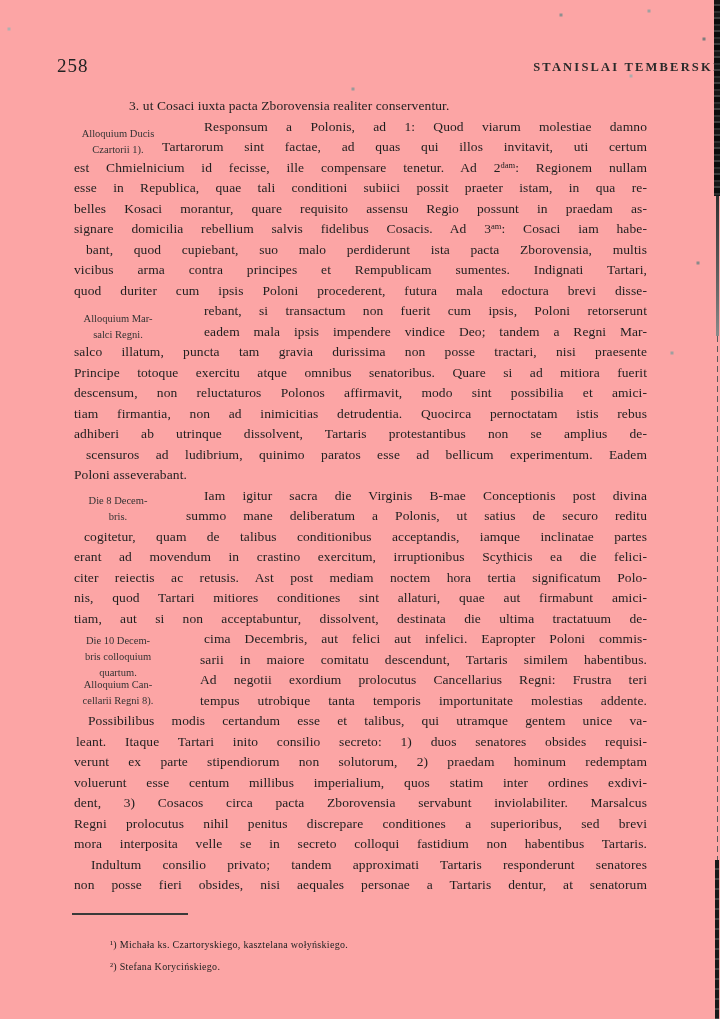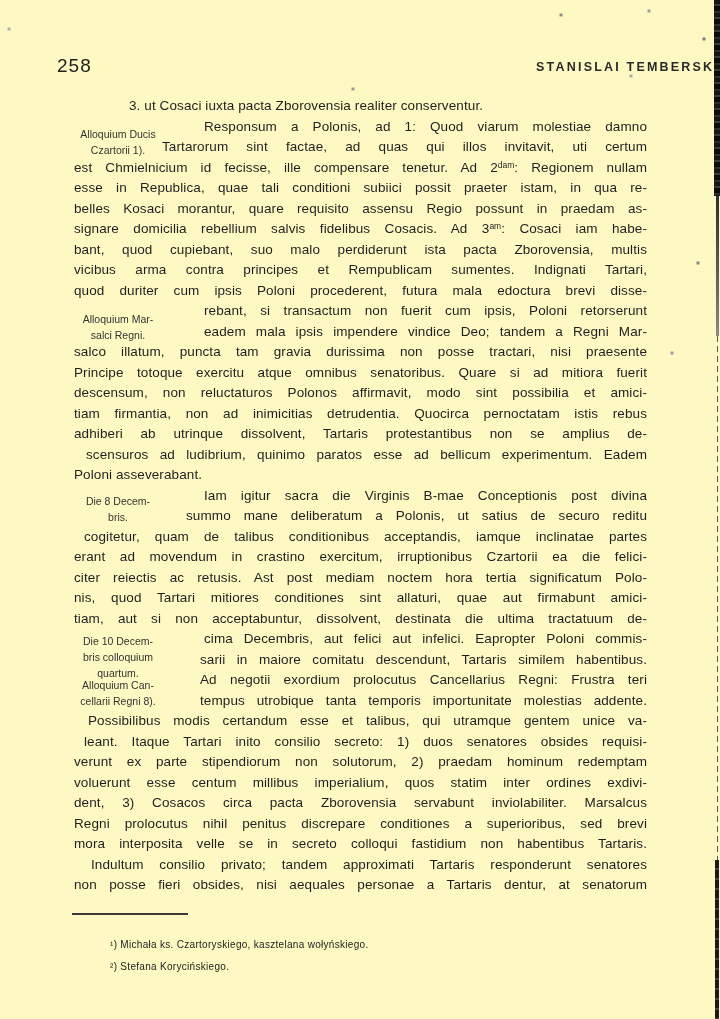--- a/index.html
+++ b/index.html
@@ -1,21 +1,21 @@
 <!DOCTYPE html>
 <html><head>
 <meta charset="utf-8">
 <style>
   html, body { margin: 0; padding: 0; background: #fbfbf9; }
   .page {
     position: relative;
     width: 720px;
     height: 1019px;
-    background: #fef9c3;
-    font-family: Liberation Sans, sans-serif;
+    background: #fca5a5;
+    font-family: Liberation Serif, serif;
     color: #1f1f1f;
     overflow: hidden;
   }
   .page-number {
     position: absolute;
     left: 57px;
     top: 55px;
     font-size: 19px;
     letter-spacing: 1px;
     color: #222;
@@ -126,45 +126,45 @@
   <div class="running-title">STANISLAI TEMBERSKI</div>
 
   <div class="body-text">
       <div class="line" style="margin-left: 55px;">3. ut Cosaci iuxta pacta Zborovensia realiter conserventur.</div>
       <div class="line j" style="margin-left: 130px;">Responsum a Polonis, ad 1: Quod viarum molestiae damno</div>
       <div class="line j" style="margin-left: 88px;">Tartarorum sint factae, ad quas qui illos invitavit, uti certum</div>
       <div class="line j" style="margin-left: 0px;">est Chmielnicium id fecisse, ille compensare tenetur. Ad 2<sup>dam</sup>: Regionem nullam</div>
       <div class="line j" style="margin-left: 0px;">esse in Republica, quae tali conditioni subiici possit praeter istam, in qua re-</div>
       <div class="line j" style="margin-left: 0px;">belles Kosaci morantur, quare requisito assensu Regio possunt in praedam as-</div>
       <div class="line j" style="margin-left: 0px;">signare domicilia rebellium salvis fidelibus Cosacis. Ad 3<sup>am</sup>: Cosaci iam habe-</div>
-      <div class="line j" style="margin-left: 0px;">bant, quod cupiebant, suo malo perdiderunt ista pacta Zborovensia, multis</div>
+      <div class="line j" style="margin-left: 12px;">bant, quod cupiebant, suo malo perdiderunt ista pacta Zborovensia, multis</div>
       <div class="line j" style="margin-left: 0px;">vicibus arma contra principes et Rempublicam sumentes. Indignati Tartari,</div>
       <div class="line j" style="margin-left: 0px;">quod duriter cum ipsis Poloni procederent, futura mala edoctura brevi disse-</div>
       <div class="line j" style="margin-left: 130px;">rebant, si transactum non fuerit cum ipsis, Poloni retorserunt</div>
       <div class="line j" style="margin-left: 130px;">eadem mala ipsis impendere vindice Deo; tandem a Regni Mar-</div>
       <div class="line j" style="margin-left: 0px;">salco illatum, puncta tam gravia durissima non posse tractari, nisi praesente</div>
       <div class="line j" style="margin-left: 0px;">Principe totoque exercitu atque omnibus senatoribus. Quare si ad mitiora fuerit</div>
       <div class="line j" style="margin-left: 0px;">descensum, non reluctaturos Polonos affirmavit, modo sint possibilia et amici-</div>
       <div class="line j" style="margin-left: 0px;">tiam firmantia, non ad inimicitias detrudentia. Quocirca pernoctatam istis rebus</div>
       <div class="line j" style="margin-left: 0px;">adhiberi ab utrinque dissolvent, Tartaris protestantibus non se amplius de-</div>
       <div class="line j" style="margin-left: 12px;">scensuros ad ludibrium, quinimo paratos esse ad bellicum experimentum. Eadem</div>
       <div class="line" style="margin-left: 0px;">Poloni asseverabant.</div>
       <div class="line j" style="margin-left: 130px;">Iam igitur sacra die Virginis B-mae Conceptionis post divina</div>
       <div class="line j" style="margin-left: 112px;">summo mane deliberatum a Polonis, ut satius de securo reditu</div>
       <div class="line j" style="margin-left: 10px;">cogitetur, quam de talibus conditionibus acceptandis, iamque inclinatae partes</div>
-      <div class="line j" style="margin-left: 0px;">erant ad movendum in crastino exercitum, irruptionibus Czartorii ea die felici-</div>
+      <div class="line j" style="margin-left: 0px;">erant ad movendum in crastino exercitum, irruptionibus Scythicis ea die felici-</div>
       <div class="line j" style="margin-left: 0px;">citer reiectis ac retusis. Ast post mediam noctem hora tertia significatum Polo-</div>
       <div class="line j" style="margin-left: 0px;">nis, quod Tartari mitiores conditiones sint allaturi, quae aut firmabunt amici-</div>
       <div class="line j" style="margin-left: 0px;">tiam, aut si non acceptabuntur, dissolvent, destinata die ultima tractatuum de-</div>
       <div class="line j" style="margin-left: 130px;">cima Decembris, aut felici aut infelici. Eapropter Poloni commis-</div>
       <div class="line j" style="margin-left: 126px;">sarii in maiore comitatu descendunt, Tartaris similem habentibus.</div>
       <div class="line j" style="margin-left: 126px;">Ad negotii exordium prolocutus Cancellarius Regni: Frustra teri</div>
       <div class="line j" style="margin-left: 126px;">tempus utrobique tanta temporis importunitate molestias addente.</div>
       <div class="line j" style="margin-left: 14px;">Possibilibus modis certandum esse et talibus, qui utramque gentem unice va-</div>
-      <div class="line j" style="margin-left: 10px;">leant. Itaque Tartari inito consilio secreto: 1) duos senatores obsides requisi-</div>
+      <div class="line j" style="margin-left: 2px;">leant. Itaque Tartari inito consilio secreto: 1) duos senatores obsides requisi-</div>
       <div class="line j" style="margin-left: 0px;">verunt ex parte stipendiorum non solutorum, 2) praedam hominum redemptam</div>
       <div class="line j" style="margin-left: 0px;">voluerunt esse centum millibus imperialium, quos statim inter ordines exdivi-</div>
       <div class="line j" style="margin-left: 0px;">dent, 3) Cosacos circa pacta Zborovensia servabunt inviolabiliter. Marsalcus</div>
       <div class="line j" style="margin-left: 0px;">Regni prolocutus nihil penitus discrepare conditiones a superioribus, sed brevi</div>
       <div class="line j" style="margin-left: 0px;">mora interposita velle se in secreto colloqui fastidium non habentibus Tartaris.</div>
       <div class="line j" style="margin-left: 17px;">Indultum consilio privato; tandem approximati Tartaris responderunt senatores</div>
       <div class="line j" style="margin-left: 0px;">non posse fieri obsides, nisi aequales personae a Tartaris dentur, at senatorum</div>
     </div>
 
   <div class="footnote-rule"></div>

